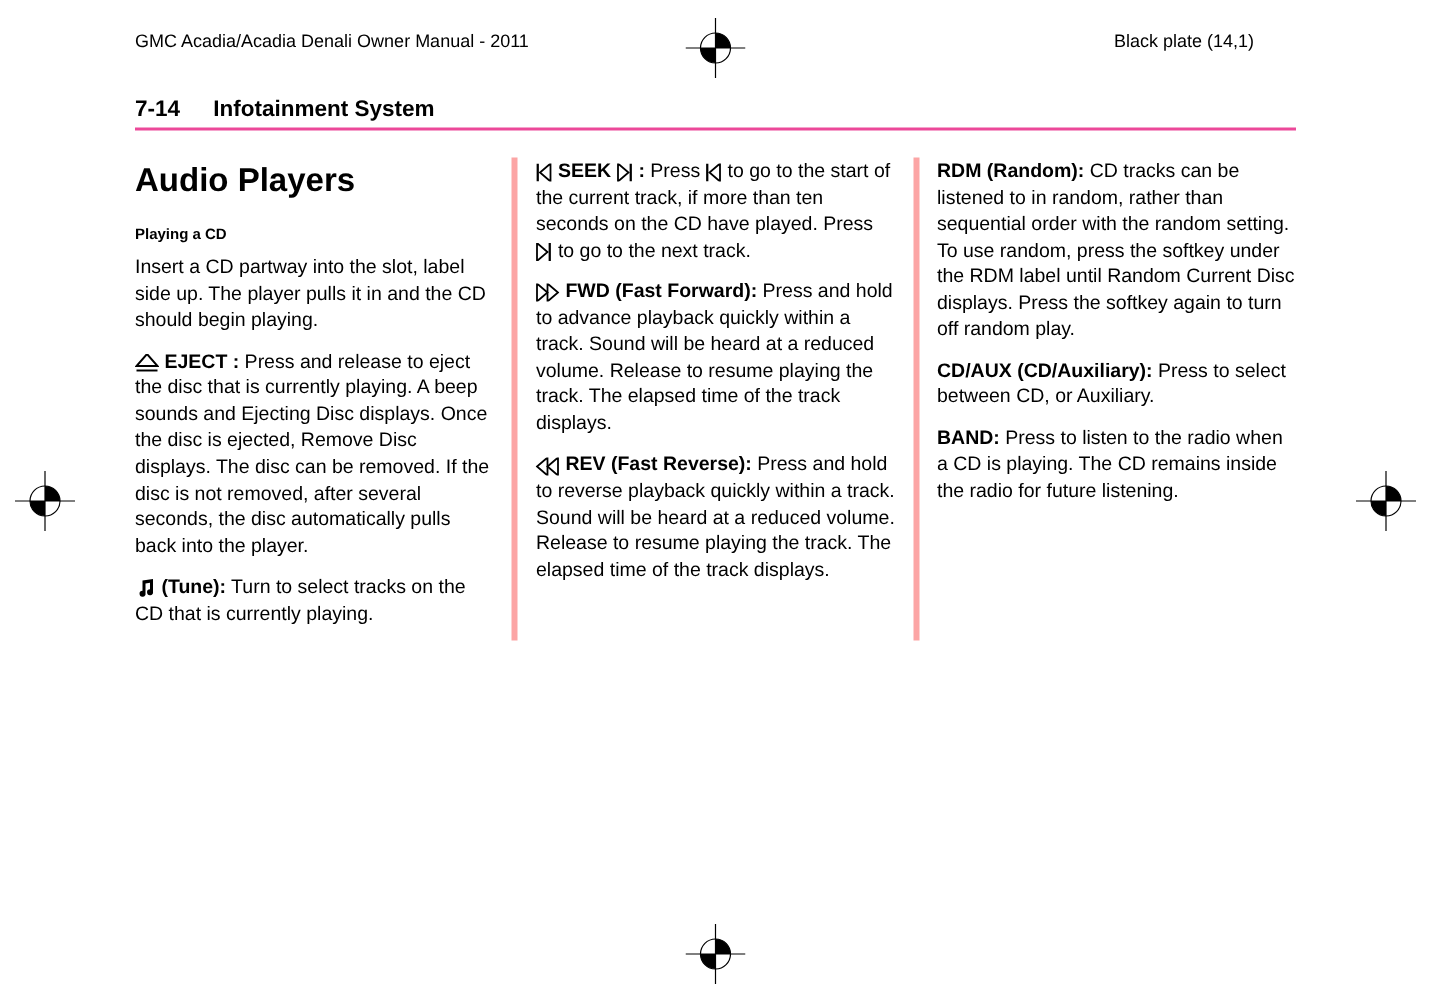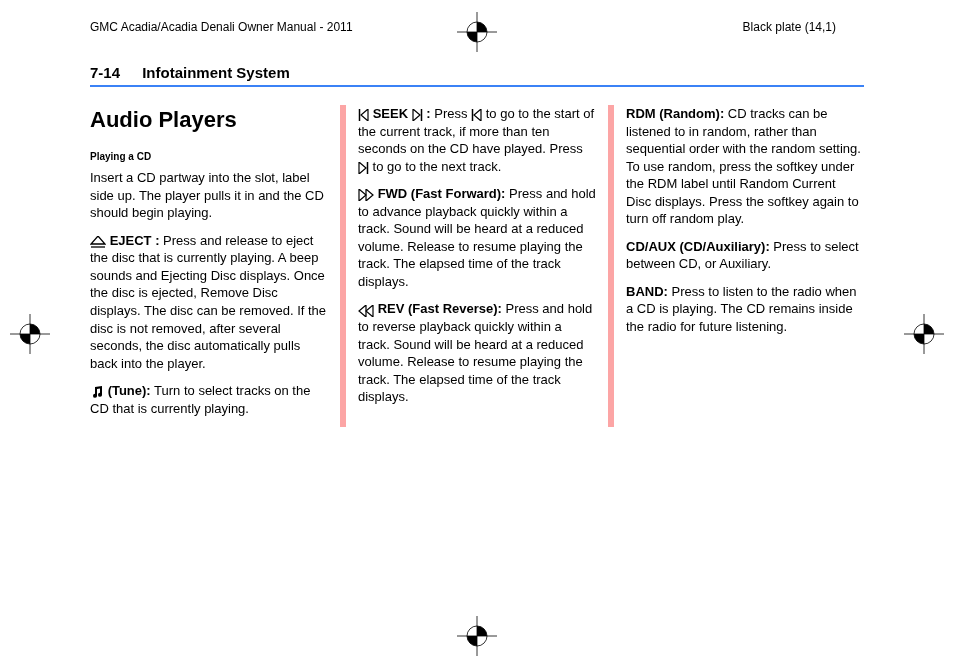--- a/index.html
+++ b/index.html
@@ -29,38 +29,38 @@
     .regmark svg { width: 100%; height: 100%; }
     .regmark-top { left: 50%; top: 12px; transform: translateX(-50%); }
     .regmark-bottom { left: 50%; bottom: 12px; transform: translateX(-50%); }
     .regmark-left { left: 10px; top: 50%; transform: translateY(-50%); }
     .regmark-right { right: 10px; top: 50%; transform: translateY(-50%); }
 
     .page {
       padding: 20px 90px 20px 90px;
     }
     .page-header {
-      border-bottom: 2px solid #3b82f6;
+      border-bottom: 2px solid #ec4899;
       padding-bottom: 4px;
       margin-bottom: 18px;
       font-weight: bold;
       font-size: 15px;
     }
     .page-num { margin-right: 18px; }
 
     .columns {
       display: flex;
       gap: 0;
     }
     .col {
       flex: 1;
       padding: 0 12px;
       line-height: 1.35;
     }
-    .col + .col { border-left: 6px solid #fca5a5; }
+    .col + .col { border-left: 4px solid #fca5a5; }
     .col:first-child { padding-left: 0; }
     .col:last-child { padding-right: 0; }
 
     h1.section-title {
       font-size: 22px;
       font-weight: bold;
       margin-bottom: 14px;
     }
     h2.sub-title {
       font-size: 16px;

